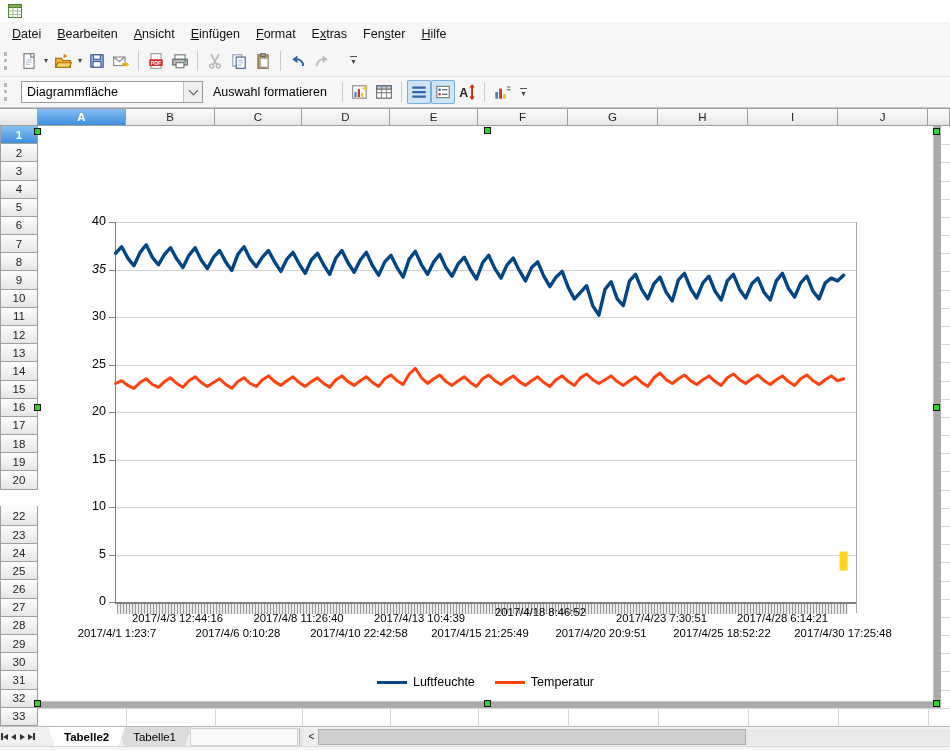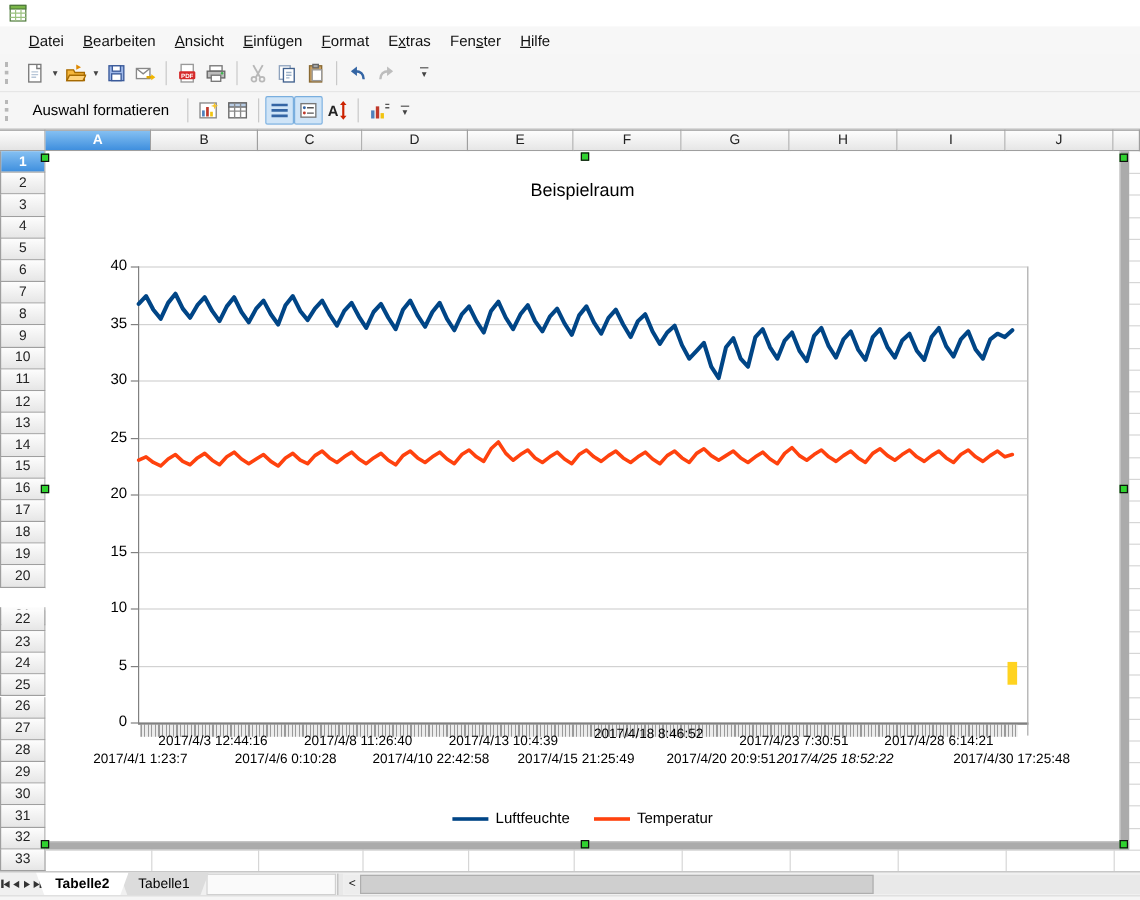--- a/index.html
+++ b/index.html
@@ -5,21 +5,21 @@
   html,body{margin:0;padding:0}
   body{width:950px;height:750px;position:relative;overflow:hidden;background:#fff;
        font-family:"Liberation Sans",sans-serif;-webkit-font-smoothing:antialiased}
   #app{position:absolute;inset:0}
 
   
   .titlebar{position:absolute;left:0;top:0;width:950px;height:22px;background:#ffffff;
             display:flex;align-items:center;padding-left:7px;box-sizing:border-box}
   .title-text{font-size:12px;color:#000;margin-left:6px;white-space:nowrap}
   .menubar{position:absolute;left:0;top:22px;width:950px;height:23px;background:#f7f7f7;
-           display:flex;align-items:center;font-size:12.5px;color:#111;padding-left:16px;box-sizing:border-box}
+           display:flex;align-items:center;font-size:12.5px;color:#111;padding-left:4px;box-sizing:border-box}
   .menu-item{padding:3px 8px;white-space:nowrap}
   .menu-item u{text-decoration:underline}
 
   .toolbar{position:absolute;left:0;width:950px;background:#f6f6f6;display:flex;align-items:center;box-sizing:border-box}
   .tb1{top:45px;height:32px;border-bottom:1px solid #e2e2e2}
   .tb2{top:77px;height:31px;border-bottom:1px solid #c6c6c6}
   .grip{width:4px;height:18px;border-left:3px dotted #b8b8b8;margin:0 6px 0 4px}
   .tbi{width:24px;height:24px;display:flex;align-items:center;justify-content:center;border-radius:2px}
   .tbi.toggled{background:#cfe4f7;box-shadow:inset 0 0 0 1px #79aede}
   .caret{font-size:8px;color:#444;width:10px;text-align:center}
@@ -200,20 +200,26 @@
         </svg>
     </span>
     <span class="tb-overflow">
         <span class="bar"></span>
         <span class="arr">▾</span>
       </span>
   </div>
 
   <div class="toolbar tb2">
     <span class="grip"></span>
+    <div class="combo">
+      <span class="combo-text">Diagrammfläche</span>
+      <span class="combo-btn">
+          <span class="chev"></span>
+        </span>
+    </div>
     <span class="flatbtn">Auswahl formatieren</span>
     <span class="tbsep"></span>
     <span class="tbi">
       <svg width="18" height="18" viewBox="0 0 16 16">
           <rect x="1.5" y="2.5" width="12" height="11" fill="#fff" stroke="#888"></rect>
           <rect x="3" y="8" width="2" height="4.5" fill="#4f81bd"></rect>
           <rect x="6" y="5.5" width="2" height="7" fill="#c0392b"></rect>
           <rect x="9" y="9" width="2" height="3.5" fill="#f1c40f"></rect>
           <path d="M12 2l1 2 2 .5-2 .8-.6 2-.8-2-2-.5 2-.8z" fill="#f7c52a"></path>
         </svg>
@@ -352,21 +358,20 @@
       <div class="gline" style="left: 38px; top: 616.86px; width: 912px; height: 1px;"></div>
       <div class="gline" style="left: 38px; top: 635.04px; width: 912px; height: 1px;"></div>
       <div class="gline" style="left: 38px; top: 653.22px; width: 912px; height: 1px;"></div>
       <div class="gline" style="left: 38px; top: 671.4px; width: 912px; height: 1px;"></div>
       <div class="gline" style="left: 38px; top: 689.58px; width: 912px; height: 1px;"></div>
       <div class="gline" style="left: 38px; top: 707.76px; width: 912px; height: 1px;"></div>
       <div class="gline" style="left: 38px; top: 725.94px; width: 912px; height: 1px;"></div>
     </div>
 
   <div id="chartobj">
-    <div class="chart-title">Beispielraum</div>
     <div class="axis-y"></div>
     <div class="axis-x"></div>
     <div class="plot-right"></div>
     <div class="xtickband"></div>
     <div id="ydecor">
         <div class="ytickmark" style="top: 476px;"></div>
         <div class="gridline" style="top: 428.5px;"></div>
         <div class="ytickmark" style="top: 428.5px;"></div>
         <div class="gridline" style="top: 381px;"></div>
         <div class="ytickmark" style="top: 381px;"></div>
@@ -389,35 +394,35 @@
         <rect x="801.6" y="425.6" width="8" height="19.0" fill="#ffd320"></rect>
       </svg>
     <div id="ylabels">
         <div class="ylab" style="top: 468px;">0</div>
         <div class="ylab" style="top: 420.5px;">5</div>
         <div class="ylab" style="top: 373px;">10</div>
         <div class="ylab" style="top: 325.5px;">15</div>
         <div class="ylab" style="top: 278px;">20</div>
         <div class="ylab" style="top: 230.5px;">25</div>
         <div class="ylab" style="top: 183px;">30</div>
-        <div class="ylab" style="top: 135.5px;">35</div>
+        <div class="ylab" style="top: 135.5px; font-style: italic;">35</div>
         <div class="ylab" style="top: 88px;">40</div>
       </div>
     <div id="xlabels">
         <div class="xlab" style="left: 17px; top: 501px;">2017/4/1 1:23:7</div>
         <div class="xlab" style="left: 77.5px; top: 486px;">2017/4/3 12:44:16</div>
         <div class="xlab" style="left: 138px; top: 501px;">2017/4/6 0:10:28</div>
         <div class="xlab" style="left: 198.5px; top: 486px;">2017/4/8 11:26:40</div>
         <div class="xlab" style="left: 259px; top: 501px; text-align: center;">2017/4/10 22:42:58</div>
         <div class="xlab" style="left: 319.5px; top: 486px;">2017/4/13 10:4:39</div>
         <div class="xlab" style="left: 380px; top: 501px;">2017/4/15 21:25:49</div>
         <div class="xlab" style="left: 440.5px; top: 480px;">2017/4/18 8:46:52</div>
         <div class="xlab" style="left: 501px; top: 501px;">2017/4/20 20:9:51</div>
         <div class="xlab" style="left: 561.5px; top: 486px;">2017/4/23 7:30:51</div>
-        <div class="xlab" style="left: 596px; top: 501px; font-style: italic;">2017/4/25 18:52:22</div>
+        <div class="xlab" style="left: 622px; top: 501px;">2017/4/25 18:52:22</div>
         <div class="xlab" style="left: 682.5px; top: 486px;">2017/4/28 6:14:21</div>
         <div class="xlab" style="left: 743px; top: 501px;">2017/4/30 17:25:48</div>
       </div>
     <div id="legend">
         <div class="leg-item">
           <div class="leg-line" style="background: rgb(0, 69, 134);"></div>
           <span>Luftfeuchte</span>
         </div>
         <div class="leg-item">
           <div class="leg-line" style="background: rgb(255, 66, 14);"></div>
@@ -446,21 +451,21 @@
     <span class="navbtn">
         <span class="tri-l"></span>
       </span>
     <span class="navbtn">
         <span class="tri-r"></span>
       </span>
     <span class="navbtn">
         <span class="tri-r"></span>
         <span class="navbar-bar"></span>
       </span>
-    <span id="sheettabs" style="display:flex;align-items:flex-start;margin-left:2px">
+    <span id="sheettabs" style="display:flex;align-items:flex-start;margin-left:20px">
         <span class="sheettab active">Tabelle2</span>
         <span class="sheettab">Tabelle1</span>
       </span>
     <span class="tabspacer"></span>
     <span class="tabsplit"></span>
     <span class="hleft">&lt;</span>
     <span class="hscroll">
         <span class="hthumb"></span>
       </span>
   </div>

